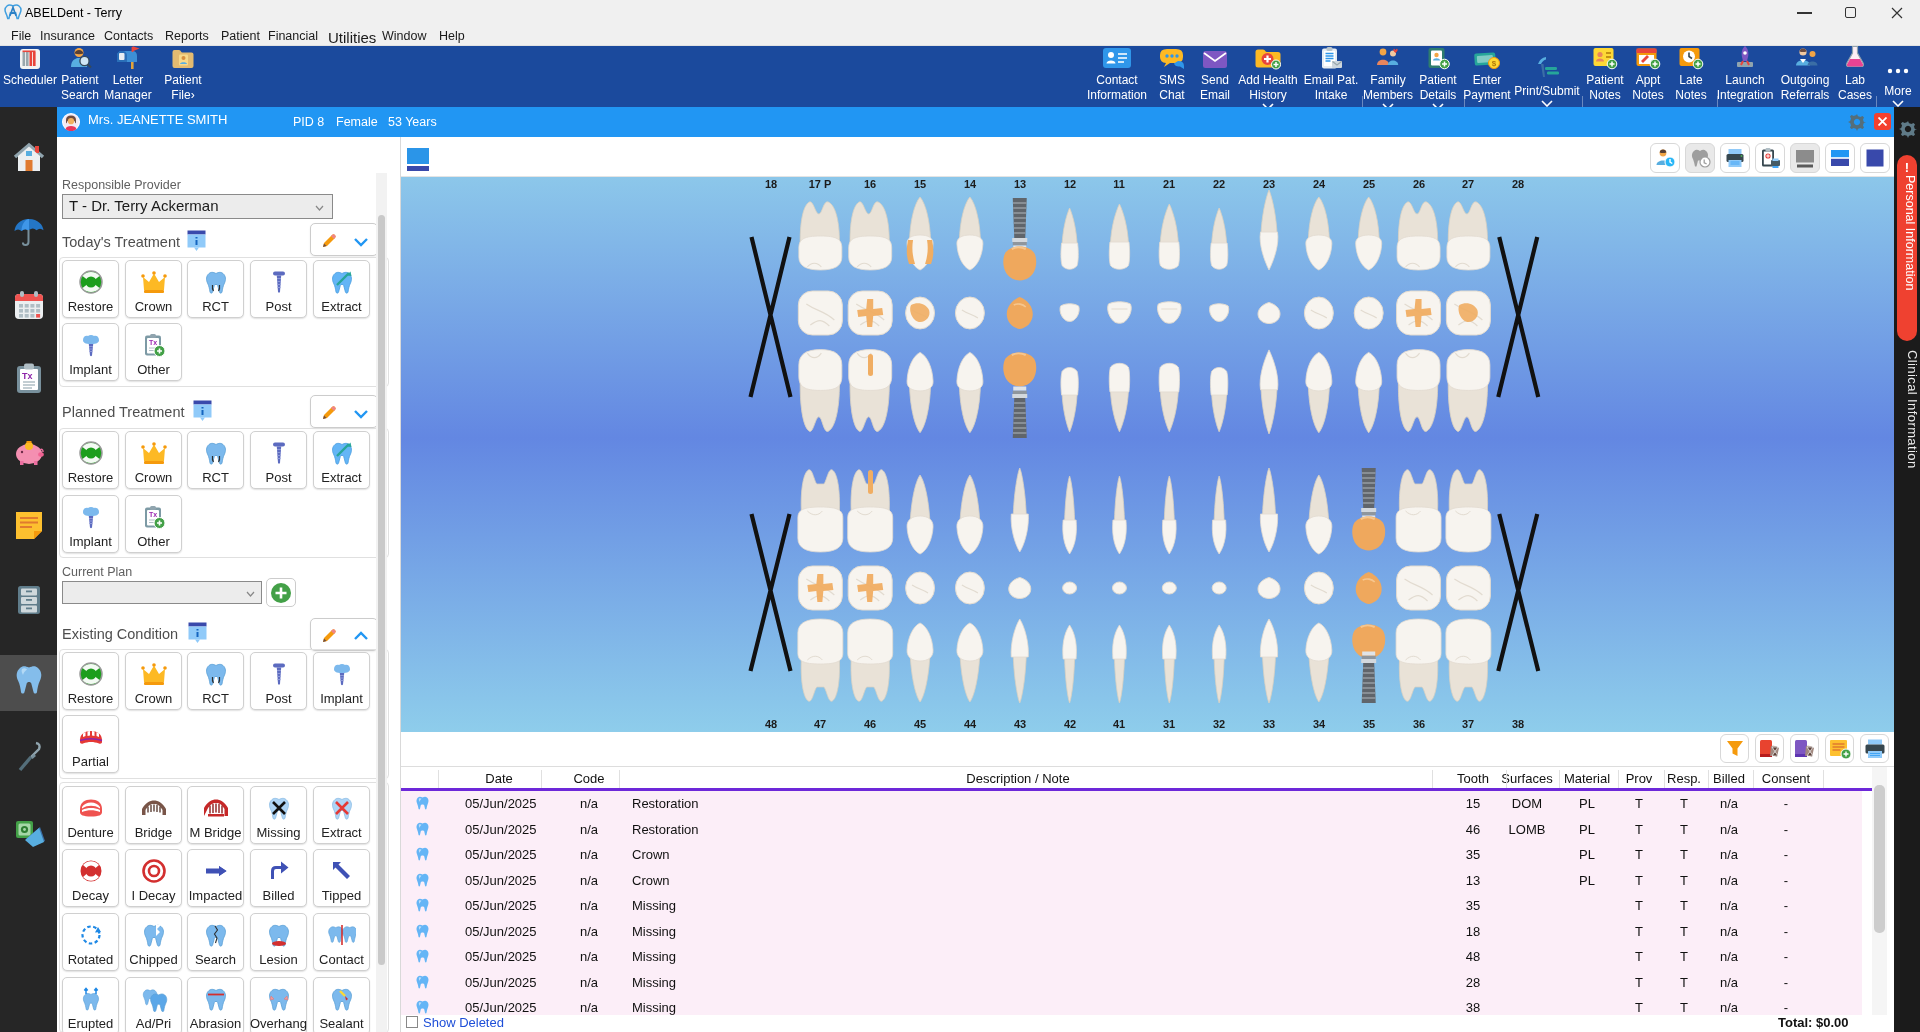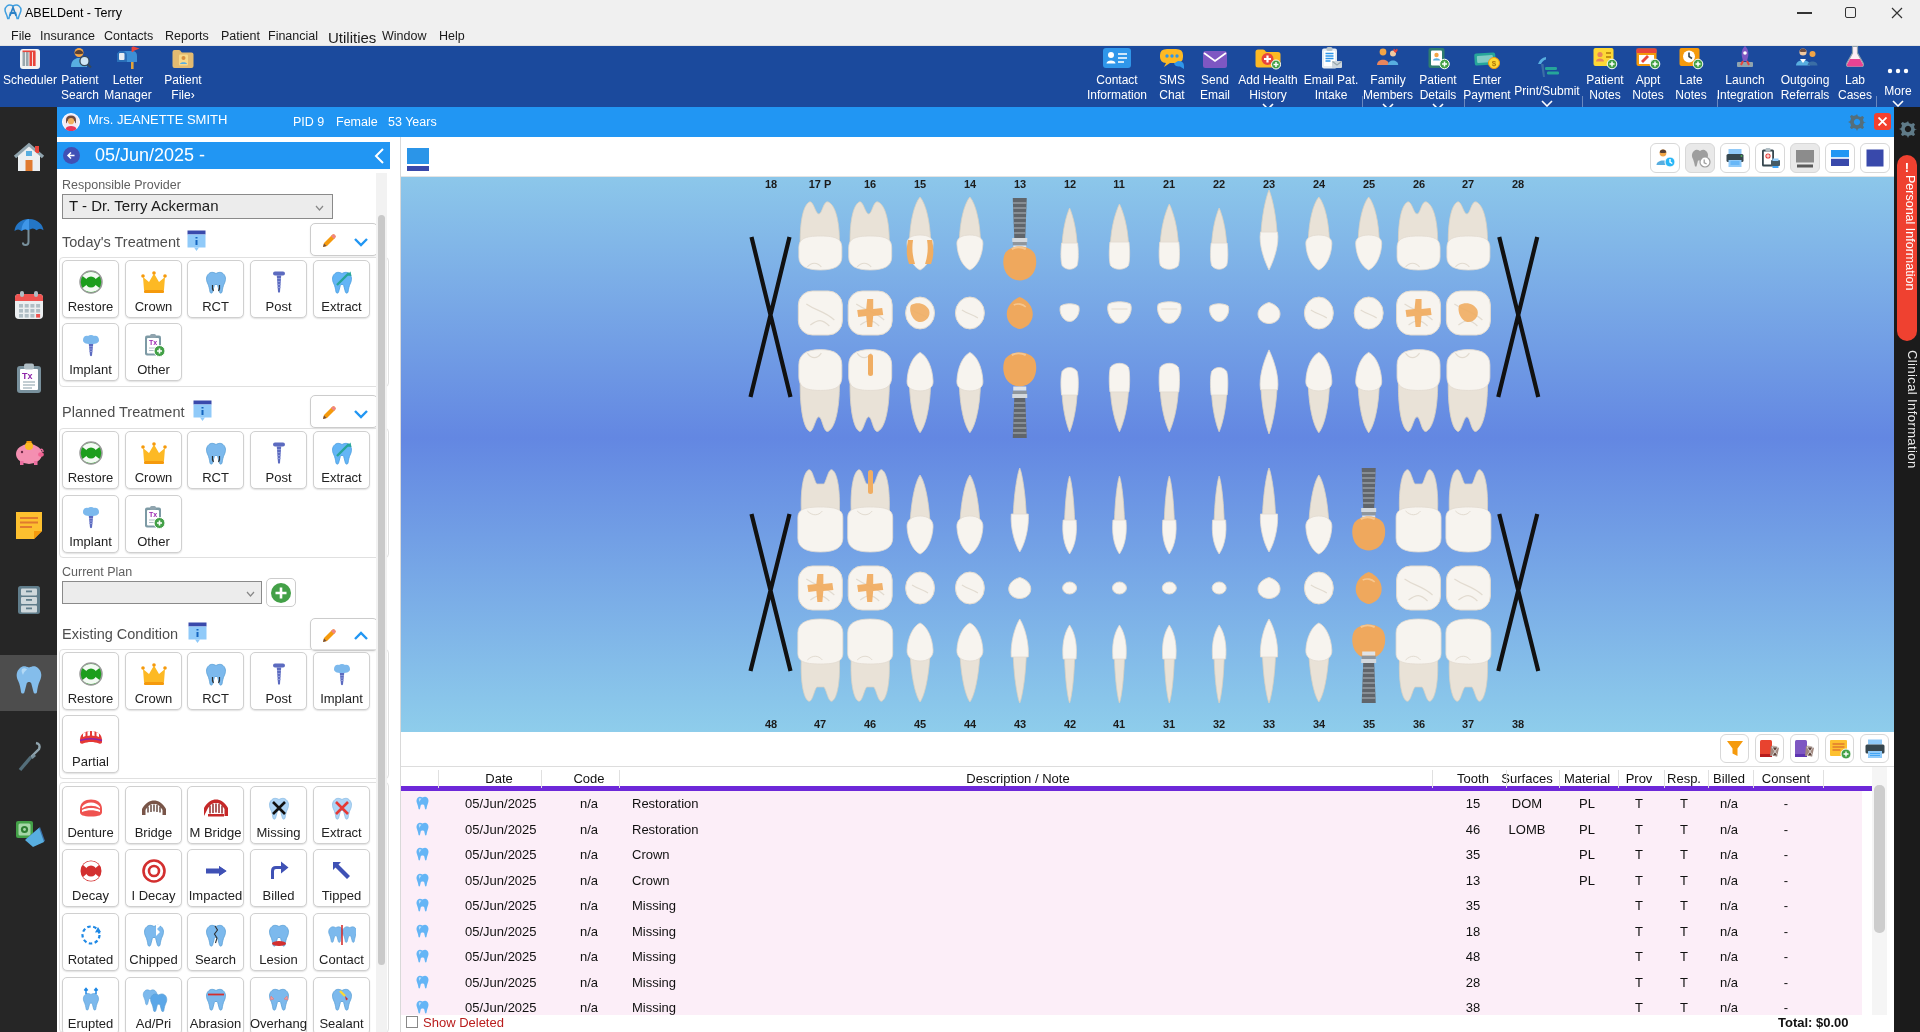--- a/index.html
+++ b/index.html
@@ -288,21 +288,21 @@
   </div>
 <div style="position:absolute;left:57px;top:107px;width:1837px;height:30px;background:#2196f3;color:#fff;">
     <div style="position:absolute;left:5px;top:6px;width:18px;height:18px;"><svg width="18" height="18" viewBox="0 0 18 18" style="">
         <circle cx="9" cy="9" r="9" fill="#fff"></circle>
         <circle cx="9" cy="9" r="8" fill="#f3e9f3"></circle>
         <path d="M4,7 q0,-4.5 5,-4.5 q5,0 5,4.5 l0,3.5 q-1.2,-0.8 -1.5,-2.8 q-1.5,1.1 -3.5,1.1 q-2,0 -3.5,-1.1 q-0.3,2 -1.5,2.8 Z" fill="#6d4c41"></path>
         <circle cx="9" cy="8.2" r="3.1" fill="#f2b05e"></circle>
         <path d="M3.5,16 c0.5,-4 10.5,-4 11,0 a8,8 0 0 1 -11,0 Z" fill="#e8365a"></path>
       </svg></div>
     <div style="position:absolute;left:31px;top:5px;font-size:13px;font-weight:normal;">Mrs. JEANETTE SMITH</div>
-    <div style="position:absolute;left:236px;top:8px;font-size:12.5px;">PID 9</div>
+    <div style="position:absolute;left:236px;top:8px;font-size:12.5px;">PID 8</div>
     <div style="position:absolute;left:279px;top:8px;font-size:12.5px;">Female</div>
     <div style="position:absolute;left:331px;top:8px;font-size:12.5px;">53 Years</div>
     <svg width="18" height="18" viewBox="0 0 18 18" style="position:absolute;left:1791px;top:6px;">
       <path d="M9,5.8 a3.2,3.2 0 1 0 0.001,0 Z M9,1 l1,2.2 a6,6 0 0 1 2.2,0.9 L14.5,3 L16,4.5 l-1.1,2.3 a6,6 0 0 1 0.9,2.2 L18,9 l-2.2,1 a6,6 0 0 1 -0.9,2.2 L16,14.5 L14.5,16 l-2.3,-1.1 a6,6 0 0 1 -2.2,0.9 L9,18 L8,15.8 a6,6 0 0 1 -2.2,-0.9 L3.5,16 L2,14.5 l1.1,-2.3 a6,6 0 0 1 -0.9,-2.2 L0,9 l2.2,-1 a6,6 0 0 1 0.9,-2.2 L2,3.5 L3.5,2 l2.3,1.1 a6,6 0 0 1 2.2,-0.9 Z" fill="#546e7a" fill-rule="evenodd"></path>
     </svg>
     <div style="position:absolute;left:1817px;top:6px;width:17px;height:17px;background:#f4402e;border-radius:3px;">
       <svg width="9" height="9" viewBox="0 0 9 9" style="position:absolute;left:4px;top:4px">
         <path d="M0.5,0.5 L8.5,8.5 M8.5,0.5 L0.5,8.5" stroke="#fff" stroke-width="1.8"></path>
       </svg>
     </div>
@@ -394,31 +394,20 @@
     <svg width="18" height="18" viewBox="0 0 18 18" style="position:absolute;left:5px;top:13px;">
       <path d="M9,5.8 a3.2,3.2 0 1 0 0.001,0 Z M9,1 l1,2.2 a6,6 0 0 1 2.2,0.9 L14.5,3 L16,4.5 l-1.1,2.3 a6,6 0 0 1 0.9,2.2 L18,9 l-2.2,1 a6,6 0 0 1 -0.9,2.2 L16,14.5 L14.5,16 l-2.3,-1.1 a6,6 0 0 1 -2.2,0.9 L9,18 L8,15.8 a6,6 0 0 1 -2.2,-0.9 L3.5,16 L2,14.5 l1.1,-2.3 a6,6 0 0 1 -0.9,-2.2 L0,9 l2.2,-1 a6,6 0 0 1 0.9,-2.2 L2,3.5 L3.5,2 l2.3,1.1 a6,6 0 0 1 2.2,-0.9 Z" fill="#5f7a87" fill-rule="evenodd"></path>
     </svg>
     <div style="position:absolute;left:3px;top:48px;width:20px;height:186px;background:#ef4130;border-radius:10px;color:#fff;">
       <div style="position:absolute;left:0px;top:5px;width:20px;height:16px;text-align:center;font-size:13px;font-weight:bold;">!</div>
       <div style="position:absolute;left:0px;top:20px;width:20px;height:160px;writing-mode:vertical-rl;font-size:12.5px;text-align:left;padding-left:3px;">Personal Information</div>
     </div>
     <div style="position:absolute;left:0px;top:243px;width:26px;height:200px;writing-mode:vertical-rl;font-size:13px;letter-spacing:0.4px;color:#ededed;padding-left:5px;">Clinical Information</div>
   </div>
 <div style="position:absolute;left:57px;top:137px;width:333px;height:895px;background:#fff;overflow:hidden;">
-    <div style="position:absolute;left:0px;top:5px;width:333px;height:27px;background:#2196f3;color:#fff;">
-      <div style="position:absolute;left:6px;top:5px;width:17px;height:17px;background:#4050b5;border-radius:50%;">
-        <svg width="11" height="11" viewBox="0 0 11 11" style="position:absolute;left:3px;top:3px">
-          <path d="M8.5,5.5 L2.5,5.5 M5,2.5 L2,5.5 L5,8.5" stroke="#fff" stroke-width="1.5" fill="none"></path>
-        </svg>
-      </div>
-      <div style="position:absolute;left:38px;top:3px;font-size:18px;">05/Jun/2025 -</div>
-      <svg width="10" height="16" viewBox="0 0 10 16" style="position:absolute;left:317px;top:6px;">
-        <path d="M9,1 L2,8 L9,15" stroke="#fff" stroke-width="2" fill="none"></path>
-      </svg>
-    </div>
     <div style="position:absolute;left:5px;top:41px;font-size:12.5px;color:#5f5f5f;">Responsible Provider</div>
     <div style="position:absolute;left:5px;top:57px;width:271px;height:25px;background:#ececec;border:1px solid #8a8a8a;font-size:15px;color:#1a1a1a;padding:2px 6px;">T - Dr. Terry Ackerman<svg width="9" height="6" viewBox="0 0 9 6" style="position:absolute;right:8px;top:10px">
         <path d="M1,1 L4.5,5 L8,1" stroke="#888" stroke-width="1.2" fill="none"></path>
       </svg></div>
     <div style="position:absolute;left:5px;top:96px;"><span class="sec">Today's Treatment</span></div>
     <div style="position:absolute;left:130px;top:93px;width:19px;height:22px;"><svg width="19" height="22" viewBox="0 0 19 22" style="">
         <rect x="0.5" y="0.5" width="18" height="4" fill="#3949ab"></rect>
         <rect x="0.5" y="4.5" width="18" height="13" fill="#90caf9"></rect>
         <path d="M7,17.5 L9.5,21 L12,17.5 Z" fill="#90caf9"></path>
         <path d="M9.5,7 v1.5 M9.5,10 v5" stroke="#1565c0" stroke-width="2"></path>
@@ -1133,21 +1122,21 @@
         <svg width="24" height="22" viewBox="0 0 24 22" style="">
           <rect x="5" y="1.5" width="14" height="5" fill="#90caf9"></rect>
           <rect x="2.5" y="6.5" width="19" height="9" rx="1.5" fill="#37474f"></rect>
           <rect x="5" y="13" width="14" height="7" fill="#90caf9"></rect>
           <path d="M7,15.5 h10 M7,17.5 h10" stroke="#42a5f5" stroke-width="1"></path>
         </svg>
       </div>
     </div>
   </div>
 <div style="position:absolute;left:401px;top:766px;width:1493px;height:254px;background:#fff;border-top:1px solid #ddd;">
-    <div style="position:absolute;left:0px;top:0px;width:1480px;height:24px;background:#fff;border-bottom:5px solid #6d28d9;">
+    <div style="position:absolute;left:0px;top:0px;width:1480px;height:24px;background:#fff;border-bottom:3px solid #6d28d9;">
       <div style="position:absolute;left:-2px;top:4px;width:200px;text-align:center;font-size:13px;color:#111;">Date</div>
       <div style="position:absolute;left:88px;top:4px;width:200px;text-align:center;font-size:13px;color:#111;">Code</div>
       <div style="position:absolute;left:517px;top:4px;width:200px;text-align:center;font-size:13px;color:#111;">Description / Note</div>
       <div style="position:absolute;left:972px;top:4px;width:200px;text-align:center;font-size:13px;color:#111;">Tooth</div>
       <div style="position:absolute;left:1026px;top:4px;width:200px;text-align:center;font-size:13px;color:#111;">Surfaces</div>
       <div style="position:absolute;left:1086px;top:4px;width:200px;text-align:center;font-size:13px;color:#111;">Material</div>
       <div style="position:absolute;left:1138px;top:4px;width:200px;text-align:center;font-size:13px;color:#111;">Prov</div>
       <div style="position:absolute;left:1183px;top:4px;width:200px;text-align:center;font-size:13px;color:#111;">Resp.</div>
       <div style="position:absolute;left:1228px;top:4px;width:200px;text-align:center;font-size:13px;color:#111;">Billed</div>
       <div style="position:absolute;left:1285px;top:4px;width:200px;text-align:center;font-size:13px;color:#111;">Consent</div>
@@ -1305,16 +1294,16 @@
       <div style="position:absolute;left:1208px;top:5px;width:60px;text-align:center;font-size:13px;color:#111;">T</div>
       <div style="position:absolute;left:1253px;top:5px;width:60px;text-align:center;font-size:13px;color:#111;">T</div>
       <div style="position:absolute;left:1298px;top:5px;width:60px;text-align:center;font-size:13px;color:#111;">n/a</div>
       <div style="position:absolute;left:1355px;top:5px;width:60px;text-align:center;font-size:13px;color:#111;">-</div>
     </div>
     <div style="position:absolute;left:1471px;top:0px;width:15px;height:254px;background:#f5f5f5;"></div>
     <div style="position:absolute;left:1473px;top:18px;width:11px;height:148px;background:#cdcdcd;border-radius:5px;"></div>
   </div>
 <div style="position:absolute;left:401px;top:1015px;width:1493px;height:17px;background:#fff;">
     <div style="position:absolute;left:5px;top:1px;width:12px;height:12px;border:1px solid #888;background:#fff;"></div>
-    <div style="position:absolute;left:22px;top:0px;font-size:13px;color:#b91c1c;">Show Deleted</div>
+    <div style="position:absolute;left:22px;top:0px;font-size:13px;color:#1d4ed8;">Show Deleted</div>
     <div style="position:absolute;left:1377px;top:0px;font-size:13px;font-weight:bold;color:#111;">Total: $0.00</div>
   </div>
 <div style="position:absolute;left:390px;top:137px;width:11px;height:895px;background:#fff;"></div>
 <div style="position:absolute;left:400px;top:137px;width:1px;height:895px;background:#d9d9d9;"></div>
 </body></html>

